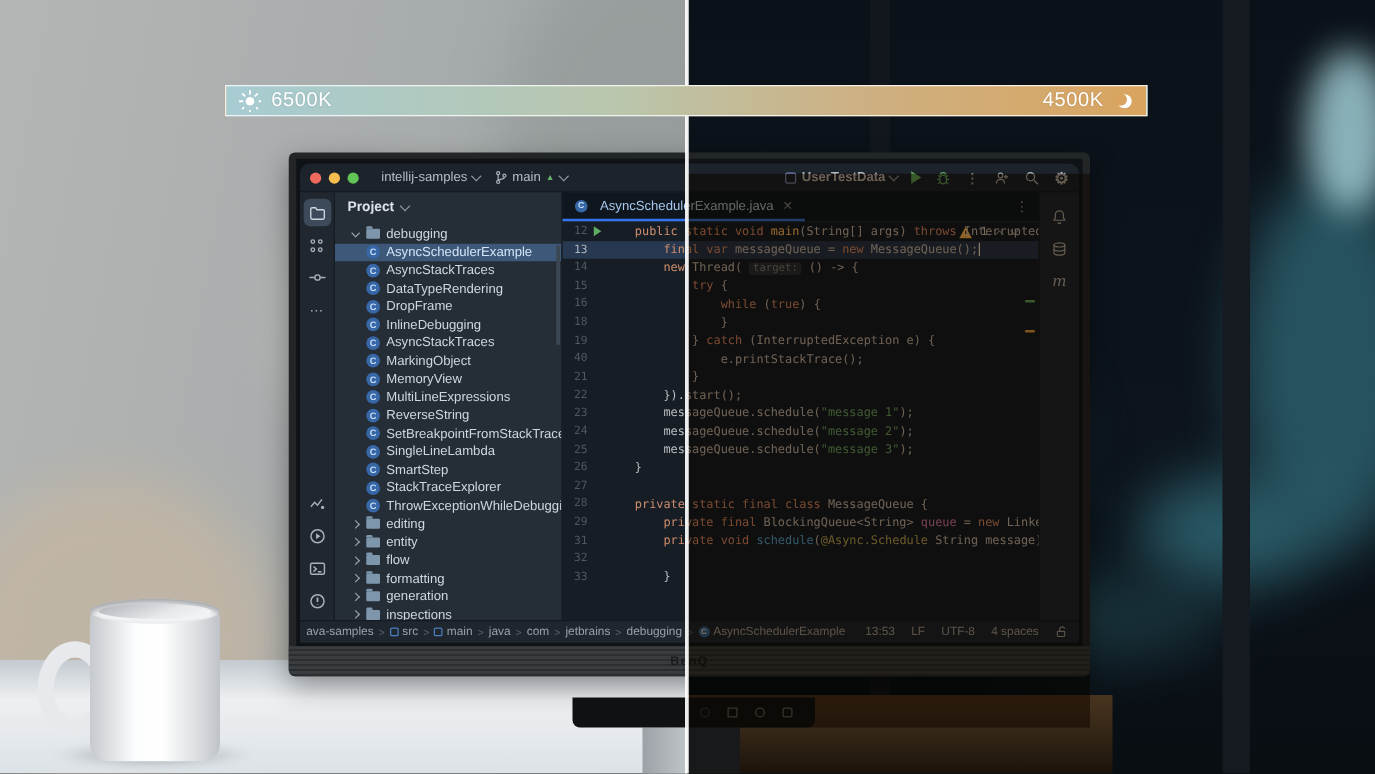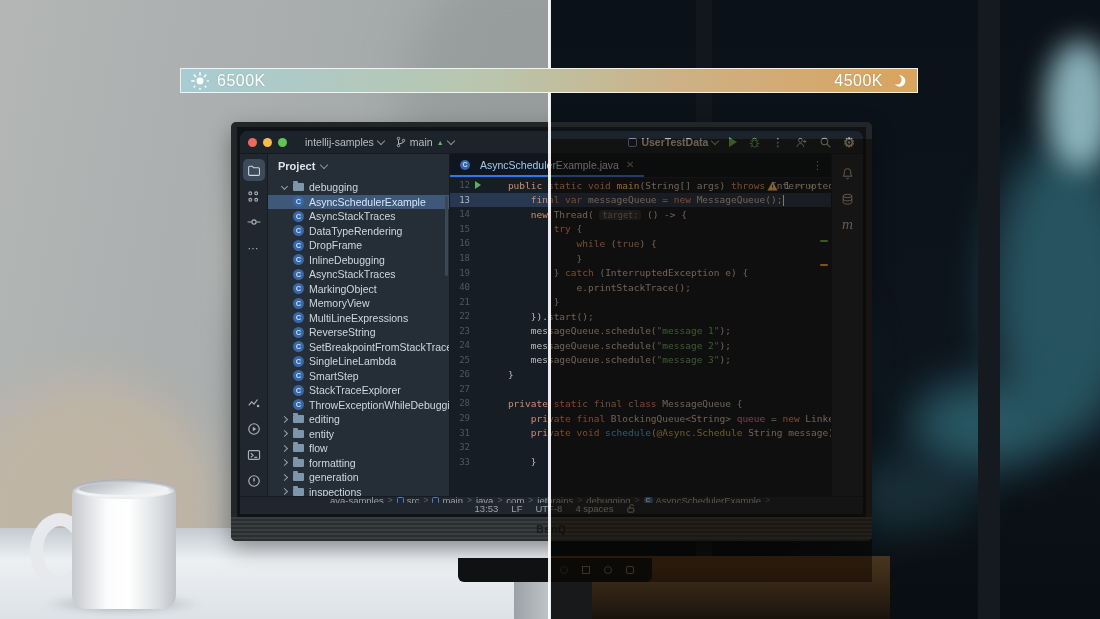--- a/index.html
+++ b/index.html
@@ -110,21 +110,21 @@
   .caret{display:inline-block;width:1px;height:11px;background:#e8eaec;vertical-align:middle;margin-left:1px;}
   .warn-widget{position:absolute;right:14px;top:1px;height:13px;display:flex;align-items:center;gap:7px;
                background:#161d25;padding:0 3px;font-size:9px;color:#c8cdd2;}
   .wchev{width:5px;height:5px;border-right:1.2px solid #787f87;border-bottom:1.2px solid #787f87;}
   .wchev.up{transform:rotate(-135deg);margin-top:3px;}
   .wchev.dn{transform:rotate(45deg);margin-top:-2px;}
   .stripe-mark{position:absolute;right:3px;width:8px;height:2px;border-radius:1px;}
 
   
   .statusbar{height:18px;background:#1f262e;border-top:1px solid #161b21;display:flex;align-items:center;
-             font-size:9.5px;color:#9aa1a8;padding:0 8px 0 5px;flex-direction:column;}
+             font-size:9.5px;color:#9aa1a8;padding:0 8px 0 5px;}
   .crumbs{display:flex;align-items:center;gap:4px;white-space:nowrap;overflow:hidden;flex:1;}
   .crumb{display:flex;align-items:center;gap:3px;}
   .crumb-sep{color:#5e656d;font-size:8.5px;}
   .mod-ico{width:7px;height:7px;border:1.4px solid #4a7fc1;border-radius:1.5px;}
   .bc-cls{width:9px;height:9px;border-radius:50%;background:#3767a6;color:#cfe0f5;font-size:6px;font-weight:bold;display:flex;align-items:center;justify-content:center;}
   .sb-right{display:flex;align-items:center;gap:13px;margin-left:12px;}
 
   
   .mug-shadow{left:42px;top:594px;width:160px;height:20px;border-radius:50%;
               background:radial-gradient(closest-side,rgba(55,60,66,.4),rgba(55,60,66,0));filter:blur(3px);z-index:6;}

